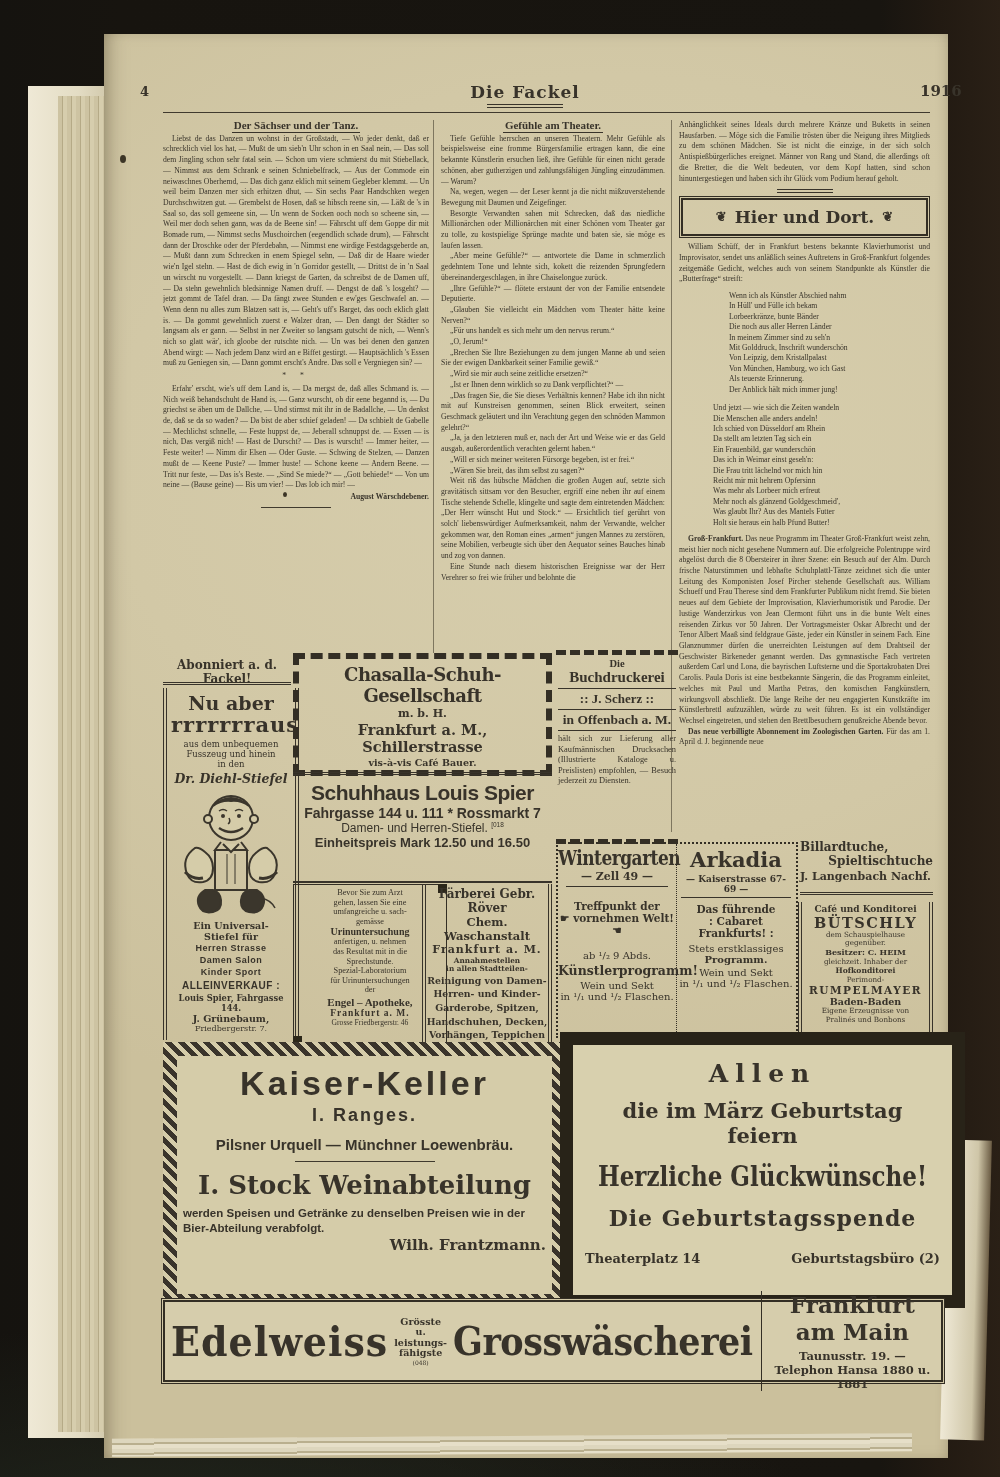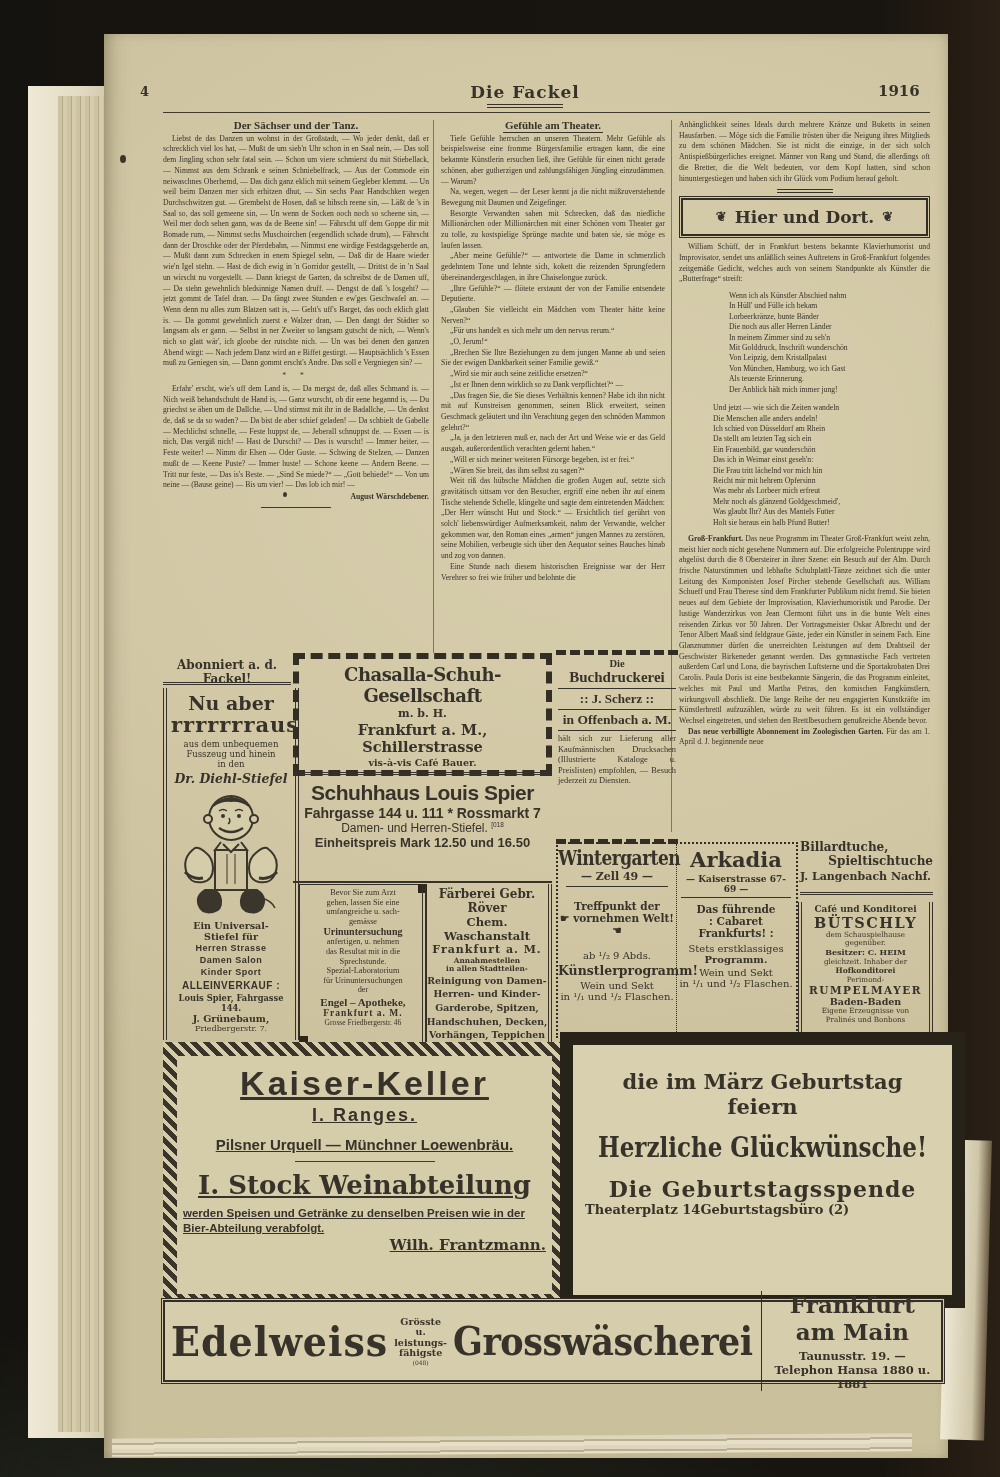--- a/index.html
+++ b/index.html
@@ -30,21 +30,21 @@
   .dbl{border-top:1px solid #38332a;border-bottom:1px solid #38332a;height:2px;}
   h4.coltitle{margin:0 0 3px 0;font-size:11px;text-align:center;font-weight:bold;text-indent:0;}
   h4.coltitle span{border-bottom:1px solid #38332a;padding:0 2px 1px 2px;}
   .ornbox{border:2px solid #332e24;box-shadow:0 0 0 1px #d2c8a6, 0 0 0 2px #332e24;
           display:flex;align-items:center;justify-content:center;gap:8px;
           font-size:17px;font-weight:bold;}
   .adserif{font-family:"DejaVu Serif", serif;}
   .adsans{font-family:"Liberation Sans", sans-serif;}
   .kaiser{border:14px solid transparent;
           border-image:repeating-linear-gradient(45deg,#3a342b 0 5px, rgba(0,0,0,0) 5px 9px) 14;
-          background:#d5cca9;text-decoration:underline;}
+          background:#d5cca9;}
   .gebu{border:13px solid #282318;background:#d8d0ae;}
   .dotted-wrap{border:2px dotted #332e24;}
   .engelbox{border:1.5px solid #332e24;position:relative;}
   .engelbox:before{content:"";position:absolute;top:-1px;right:-1px;width:9px;height:9px;background:#2c2719;}
   .engelbox:after{content:"";position:absolute;bottom:-1px;left:-1px;width:9px;height:9px;background:#2c2719;}
   .dblside{border-left:4px double #38332a;border-right:4px double #38332a;}
   .edel{border:2px solid #332e24;box-shadow:0 0 0 1px #d2c8a6,0 0 0 2px #332e24;
         display:flex;align-items:center;background:#d6cdac;}
 </style>
 </head>
@@ -58,21 +58,21 @@
   <div class="abs underpage" style="left:112px;top:1436px;width:800px;height:18px;transform:rotate(-0.4deg);background:repeating-linear-gradient(180deg,#ddd6bd 0 4px,#b9af8e 4px 6px,#e6dfc8 6px 10px);"></div>
   <div class="abs underpage" style="left:944px;top:1140px;width:44px;height:300px;transform:rotate(1.5deg);background:linear-gradient(90deg,#efe9d6,#cfc6a8 70%,#6b5c44);"></div>
   <div class="abs speck" style="left:120px;top:155px;width:6px;height:8px;"></div>
   <div class="abs speck" style="left:283px;top:492px;width:4px;height:5px;"></div>
 
   <div class="abs b" style="left:140px;top:84px;font-size:13px;">4</div>
   <div class="abs ctr b" style="left:400px;top:82px;width:250px;font-size:17px;letter-spacing:1px;">Die Fackel</div>
   <div class="abs" style="left:487px;top:104px;width:76px;">
       <div class="dbl" style="border-color:#38332a;"></div>
     </div>
-  <div class="abs b" style="left:878px;top:82px;font-size:15px;">1916</div>
+  <div class="abs b" style="left:920px;top:82px;font-size:15px;">1916</div>
   <div class="abs hairline" style="left:163px;top:112px;width:767px;"></div>
 
   <div class="abs vrule" style="left:433px;top:120px;height:533px;"></div>
   <div class="abs vrule" style="left:671px;top:120px;height:712px;"></div>
 
   <div class="abs col" style="left:163px;top:120px;width:266px;height:534px;font-family:'Liberation Serif',serif;">
     <h4 class="coltitle"><span>Der Sächser und der Tanz.</span></h4>
     <p class="noind" style="text-indent:9px;">Liebst de das Danzen un wohnst in der Großstadt, — Wo jeder denkt, daß er schrecklich viel los hat, — Mußt de um sieb'n Uhr schon in en Saal nein, — Das soll dem Jingling schon sehr fatal sein. — Schon um viere schmierst du mit Stiebellack, — Nimmst aus dem Schrank e seinen Schniebelfrack, — Aus der Commode ein neiwaschnes Oberhemd, — Das dich ganz eklich mit seinem Gegleber klemmt. — Un weil beim Danzen mer sich erhitzen dhut, — Sin sechs Paar Handschken wegen Durchschwitzen gut. — Grembelst de Hosen, daß se hibsch reene sin, — Läßt de 's in Saal so, das soll gemeene sin, — Un wenn de Socken ooch noch so scheene sin, — Weil mer doch sehen gann, was da de Beene sin! — Fährscht uff dem Goppe dir mit Bomade rum, — Nimmst sechs Muschoirchen (eegendlich schade drum), — Fährscht dann der Droschke oder der Pferdebahn, — Nimmst ene wirdige Festdagsgeberde an, — Mußt dann zum Schrecken in enem Spiegel sehn, — Daß dir de Haare wieder wie'n Igel stehn. — Hast de dich ewig in 'n Gorridor gestellt, — Drittst de in 'n Saal un wirscht nu vorgestellt. — Dann kriegst de Garten, da schreibst de de Damen uff, — Da stehn gewehnlich bledsinnige Namen druff. — Dengst de daß 's losgeht? — jetzt gommt de Tafel dran. — Da fängt zwee Stunden e ew'ges Geschwafel an. — Wenn denn nu alles zum Blatzen satt is, — Geht's uff's Barget, das ooch eklich glatt is. — Da gommt gewehnlich zuerst e Walzer dran, — Den dangt der Städter so langsam als er gann. — Selbst in ner Zweiter so langsam gutscht de nich, — Wenn's nich so glatt wär', ich gloobe der rutschte nich. — Un was bei denen den ganzen Abend wirgt: — Nach jedem Danz wird an e Biffet gestirgt. — Hauptsächlich 's Essen muß zu Geniegen sin, — Dann gommt erscht's Andre. Das soll e Vergniegen sin? —</p>
     <p class="noind ctr" style="letter-spacing:6px;margin:2px 0;">*   *</p>
     <p class="noind" style="text-indent:9px;">Erfahr' erscht, wie's uff dem Land is, — Da mergst de, daß alles Schmand is. — Nich weiß behandschuht de Hand is, — Ganz wurscht, ob dir eene begannd is, — Du griechst se äben um de Dallche, — Und stirmst mit ihr in de Badallche, — Un denkst de, daß se da so waden? — Da bist de aber schief geladen! — Da schbielt de Gabelle — Mechlichst schnelle, — Feste huppst de, — Jeberall schnuppst de. — Essen — is nich, Das vergiß nich! — Hast de Durscht? — Das is wurscht! — Immer heiter, — Feste weiter! — Nimm dir Elsen — Oder Guste. — Schwing de Stelzen, — Danzen mußt de — Keene Puste? — Immer huste! — Schone keene — Andern Beene. — Tritt nur feste, — Das is's Beste. — „Sind Se miede?“ — „Gott behiede!“ — Von um neine — (Bause geine) — Bis um vier! — Das lob ich mir! —</p>
@@ -186,21 +186,21 @@
     <div class="b adserif" style="font-size:11px;margin:1px 0;">m. b. H.</div>
     <div class="b adserif" style="font-size:14.5px;">Frankfurt a. M., Schillerstrasse</div>
     <div class="b adserif" style="font-size:9.5px;margin-top:2px;">vis-à-vis Café Bauer.</div>
   </div>
   <div class="abs ctr" style="left:293px;top:772px;width:259px;height:100px;border-top:3px double #38332a;border-bottom:2px solid #38332a;padding-top:6px;">
     <div class="b adsans" style="font-size:21px;letter-spacing:-0.5px;">Schuhhaus Louis Spier</div>
     <div class="b adsans" style="font-size:14px;text-align:center;">Fahrgasse 144 u. 111 * Rossmarkt 7</div>
     <div class="adsans" style="font-size:12px;"><span>Damen- und Herren-Stiefel.</span> <span style="font-size:6.5px;vertical-align:top;">[018</span></div>
     <div class="b adsans" style="font-size:13px;">Einheitspreis Mark 12.50 und 16.50</div>
   </div>
-  <div class="abs ctr engelbox" style="left:299px;top:884px;width:122px;height:153px;padding:3px 2px;font-family:'Liberation Serif',serif;">
+  <div class="abs ctr engelbox" style="left:293px;top:884px;width:122px;height:153px;padding:3px 15px;font-family:'Liberation Serif',serif;">
     <div class="pre" style="font-size:8.3px;line-height:9.6px;">Bevor Sie zum Arzt
 gehen, lassen Sie eine
 umfangreiche u. sach-
 gemässe</div>
     <div class="b" style="font-size:10px;">Urinuntersuchung</div>
     <div class="pre" style="font-size:8.3px;line-height:9.6px;">anfertigen, u. nehmen
 das Resultat mit in die
 Sprechstunde.</div>
     <div class="pre" style="font-size:8.3px;line-height:9.6px;">Spezial-Laboratorium
 für Urinuntersuchungen
@@ -280,24 +280,25 @@
   <div class="abs kaiser ctr" style="left:163px;top:1042px;width:363px;height:230px;padding:8px 6px 0 6px;">
     <div class="b adsans" style="font-size:34px;letter-spacing:3px;">Kaiser-Keller</div>
     <div class="b adsans" style="font-size:18px;letter-spacing:2px;margin-top:2px;">I. Ranges.</div>
     <div class="b adsans" style="font-size:15px;margin-top:10px;">Pilsner Urquell  —  Münchner Loewenbräu.</div>
     <div class="shortrule" style="width:140px;margin:8px auto;border-top-width:1.5px;"></div>
     <div class="b adserif" style="font-size:26px;">I. Stock Weinabteilung</div>
     <div class="b adsans jst" style="font-size:11.5px;line-height:15px;text-align:left;margin-top:6px;">werden Speisen und Getränke zu denselben Preisen wie in der Bier-Abteilung verabfolgt.</div>
     <div class="b adserif" style="font-size:15px;text-align:right;">Wilh. Frantzmann.</div>
   </div>
   <div class="abs gebu ctr" style="left:560px;top:1032px;width:355px;height:236px;padding:14px 12px 0 12px;font-family:'DejaVu Serif',serif;">
+    <div class="b" style="font-size:25px;letter-spacing:7px;">Allen</div>
     <div class="b" style="font-size:21px;margin-top:10px;">die im März Geburtstag feiern</div>
     <div class="b" style="font-size:23px;margin-top:14px;transform:scaleY(1.25);">Herzliche Glückwünsche!</div>
     <div class="b" style="font-size:22px;margin-top:16px;letter-spacing:1px;">Die Geburtstagsspende</div>
-    <div style="display:flex;justify-content:flex-start;margin-top:0;">
+    <div style="display:flex;justify-content:space-between;margin-top:20px;">
       <span class="b" style="font-size:13px;">Theaterplatz 14</span>
       <span class="b" style="font-size:13px;">Geburtstagsbüro (2)</span>
     </div>
   </div>
 
   <div class="abs edel" style="left:163px;top:1300px;width:764px;height:78px;padding:0 6px;">
     <div class="b adserif" style="font-size:38px;letter-spacing:1px;transform:scaleY(1.1);">Edelweiss</div>
     <div class="ctr" style="margin:0 6px;">
       <div class="pre b adserif" style="font-size:9.5px;line-height:10.5px;">Grösste u.
 leistungs-

